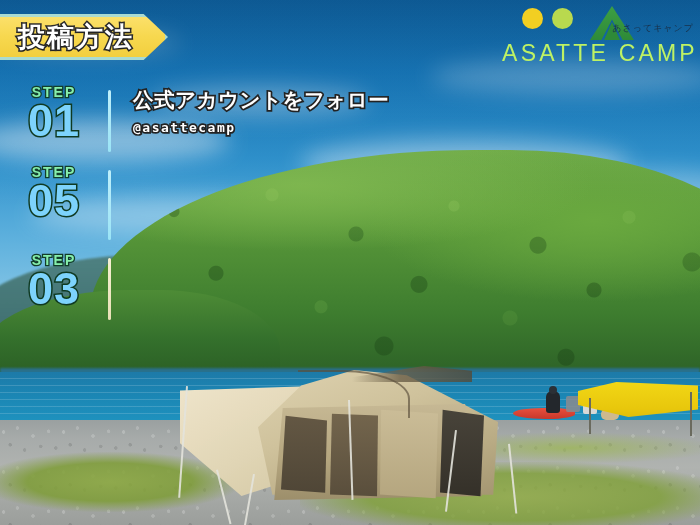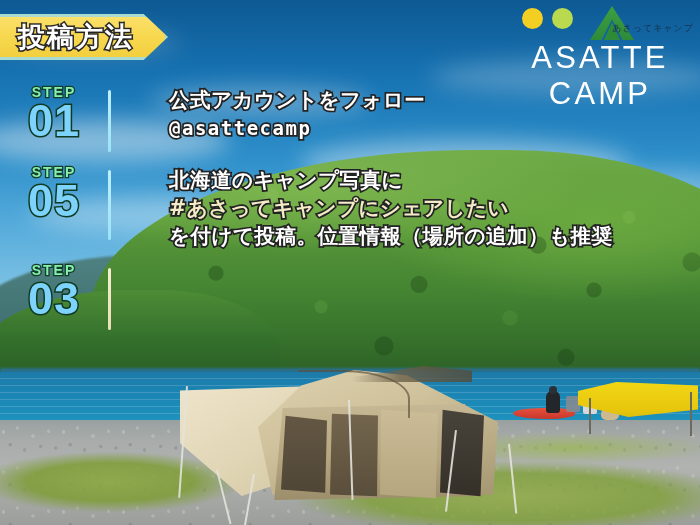--- a/index.html
+++ b/index.html
@@ -235,21 +235,21 @@
     position:absolute;left:110px;top:16px;width:16px;height:18px;
     background:#2e8a38;clip-path:polygon(50% 0%,100% 100%,0% 100%);
   }
   .logo-sub{
     position:absolute;right:6px;top:16px;
     font-size:9px;letter-spacing:1px;color:#19314a;
     font-family:"DejaVu Sans","Liberation Sans",sans-serif;
   }
   .logo-word{
     position:absolute;left:6px;top:34px;width:200px;text-align:center;
-    font-size:31px;letter-spacing:3.2px;color:#ffffff;font-weight:500;
+    font-size:23px;letter-spacing:3.2px;color:#bef264;font-weight:500;
     font-family:"Liberation Sans",sans-serif;
   }
 
   
   .steps{position:absolute;left:0;top:84px;width:700px;}
   .step{position:relative;display:flex;align-items:flex-start;margin-bottom:12px;}
   .step-num-col{width:108px;flex:0 0 108px;text-align:center;position:relative;}
   .step-label{
     font-size:14px;font-weight:bold;letter-spacing:2px;color:#86efac;
     -webkit-text-stroke:2.6px #123d2a;paint-order:stroke fill;
@@ -266,24 +266,23 @@
   }
   .div-cyan{background:linear-gradient(180deg,#bff0fb 0%,#9ae4f6 100%);}
   .div-cream{background:linear-gradient(180deg,#f6f0d2 0%,#e9e0b6 100%);}
   .step-body{flex:1;padding-top:2px;}
   .line{
     font-size:20.5px;font-weight:bold;line-height:28px;color:#ffffff;
     -webkit-text-stroke:3.4px #232323;paint-order:stroke fill;
     letter-spacing:.5px;
     font-family:"DejaVu Sans","Liberation Sans",sans-serif;
     white-space:nowrap;
-    margin-left:36px;
   }
   .line.cream{color:#f4ecc6;}
-  .line.mono{font-family:"DejaVu Sans Mono","Liberation Mono",monospace;font-size:19px;letter-spacing:1.5px;}
+  .line.mono{font-family:"DejaVu Sans Mono","Liberation Mono",monospace;font-size:13px;letter-spacing:1.5px;}
 </style>
 </head>
 <body>
 
 <div id="poster">
 
   <div class="photo">
     <div class="sky"></div>
     <div class="cloud c7"></div>
     <div class="cloud c4"></div>
@@ -366,25 +365,20 @@
         <div class="line mono">@asattecamp</div>
       </div>
     </div>
 
     <div class="step">
       <div class="step-num-col">
         <div class="step-label">STEP</div>
         <div class="step-digits">05</div>
       </div>
       <div class="divider div-cyan" style="height:70px"></div>
-      <div class="step-body">
-        <div class="line">北海道のキャンプ写真に</div>
-        <div class="line cream">#あさってキャンプにシェアしたい</div>
-        <div class="line">を付けて投稿。位置情報（場所の追加）も推奨</div>
-      </div>
     </div>
 
     <div class="step">
       <div class="step-num-col">
         <div class="step-label">STEP</div>
         <div class="step-digits">03</div>
       </div>
       <div class="divider div-cream" style="height:62px"></div>
       <div class="step-body">
       </div>

